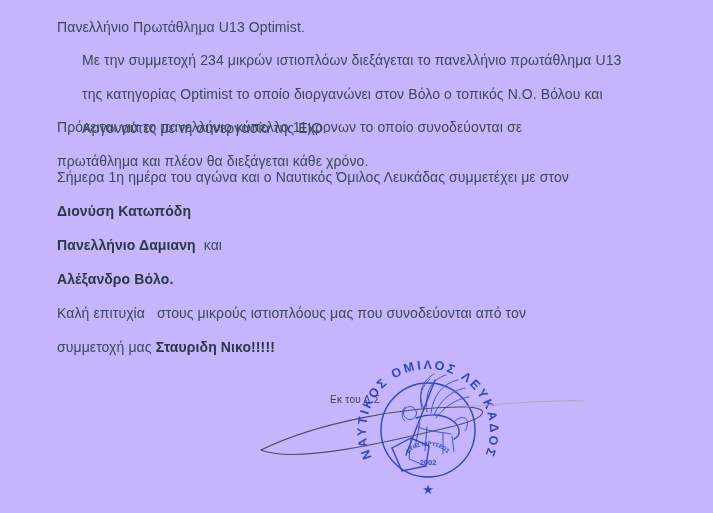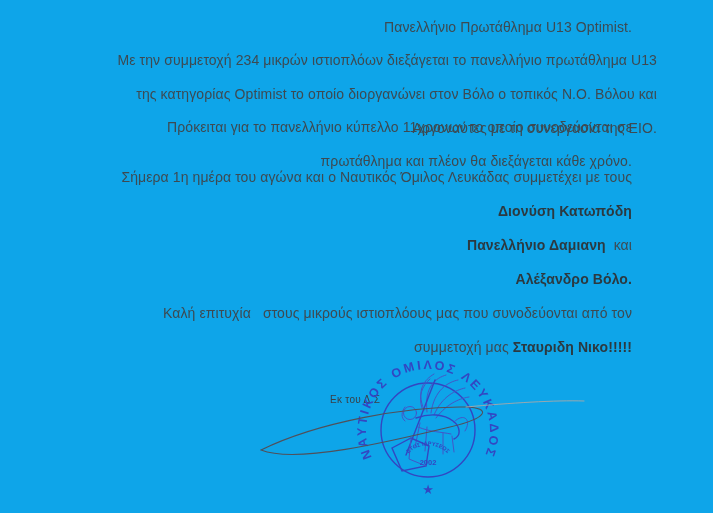--- a/index.html
+++ b/index.html
@@ -2,21 +2,21 @@
 <html lang="el"><head>
 <meta charset="utf-8">
 <style>
   html,body{margin:0;padding:0;}
   body{
     width:713px;height:513px;position:relative;overflow:hidden;
     background:#ffffff;
     font-family:"Liberation Sans", sans-serif;
     color:#3d4a52;
   }
-  .page{position:absolute;inset:0;background:#0ea5e9;text-align:right;}
+  .page{position:absolute;inset:0;background:#c4b5fd;}
   .para{
     position:absolute;left:57px;width:575px;
     font-size:14px;line-height:17px;
     color:#3d4a52;
     letter-spacing:0.1px;
     white-space:pre-wrap;
   }
   .b{font-weight:bold;color:#2c3940;}
   #para-title{top:5px;}
   #para-participation{top:38px;margin-left:25px;}
@@ -44,21 +44,21 @@
 
   <p class="para" id="para-title"><span>Πανελλήνιο Πρωτάθλημα U13 Optimist.</span></p>
 
   <p class="para" id="para-participation"><span>Με την συμμετοχή 234 μικρών ιστιοπλόων διεξάγεται το πανελλήνιο πρωτάθλημα U13</span><br>
 <span>της κατηγορίας Optimist το οποίο διοργανώνει στον Βόλο ο τοπικός Ν.Ο. Βόλου και</span><br>
 <span>Αργοναύτες με τη συνεργασία της ΕΙΟ.</span></p>
 
   <p class="para" id="para-cup"><span>Πρόκειται για το πανελλήνιο κύπελλο 11χρονων το οποίο συνοδεύονται σε</span><br>
 <span>πρωτάθλημα και πλέον θα διεξάγεται κάθε χρόνο.</span></p>
 
-  <p class="para" id="para-today"><span>Σήμερα 1η ημέρα του αγώνα και ο Ναυτικός Όμιλος Λευκάδας συμμετέχει με τους</span><br>
+  <p class="para" id="para-today"><span>Σήμερα 1η ημέρα του αγώνα και ο Ναυτικός Όμιλος Λευκάδας συμμετέχει με στον</span><br>
 <span class="b">Διονύση Κατωπόδη</span><br>
 <span class="b">Πανελλήνιο Δαμιανη</span><span>&nbsp; και</span><br>
 <span class="b">Αλέξανδρο Βόλο.</span><br>
 <span>Καλή επιτυχία &nbsp;&nbsp;στους μικρούς ιστιοπλόους μας που συνοδεύονται από τον</span><br>
 <span>συμμετοχή μας </span><span class="b">Σταυριδη Νικο!!!!!</span></p>
 
   <div class="ek-ds">Εκ του Δ.Σ</div>
 
   <svg class="stamp-svg" viewBox="0 0 168 158" aria-hidden="true">
     <defs>

